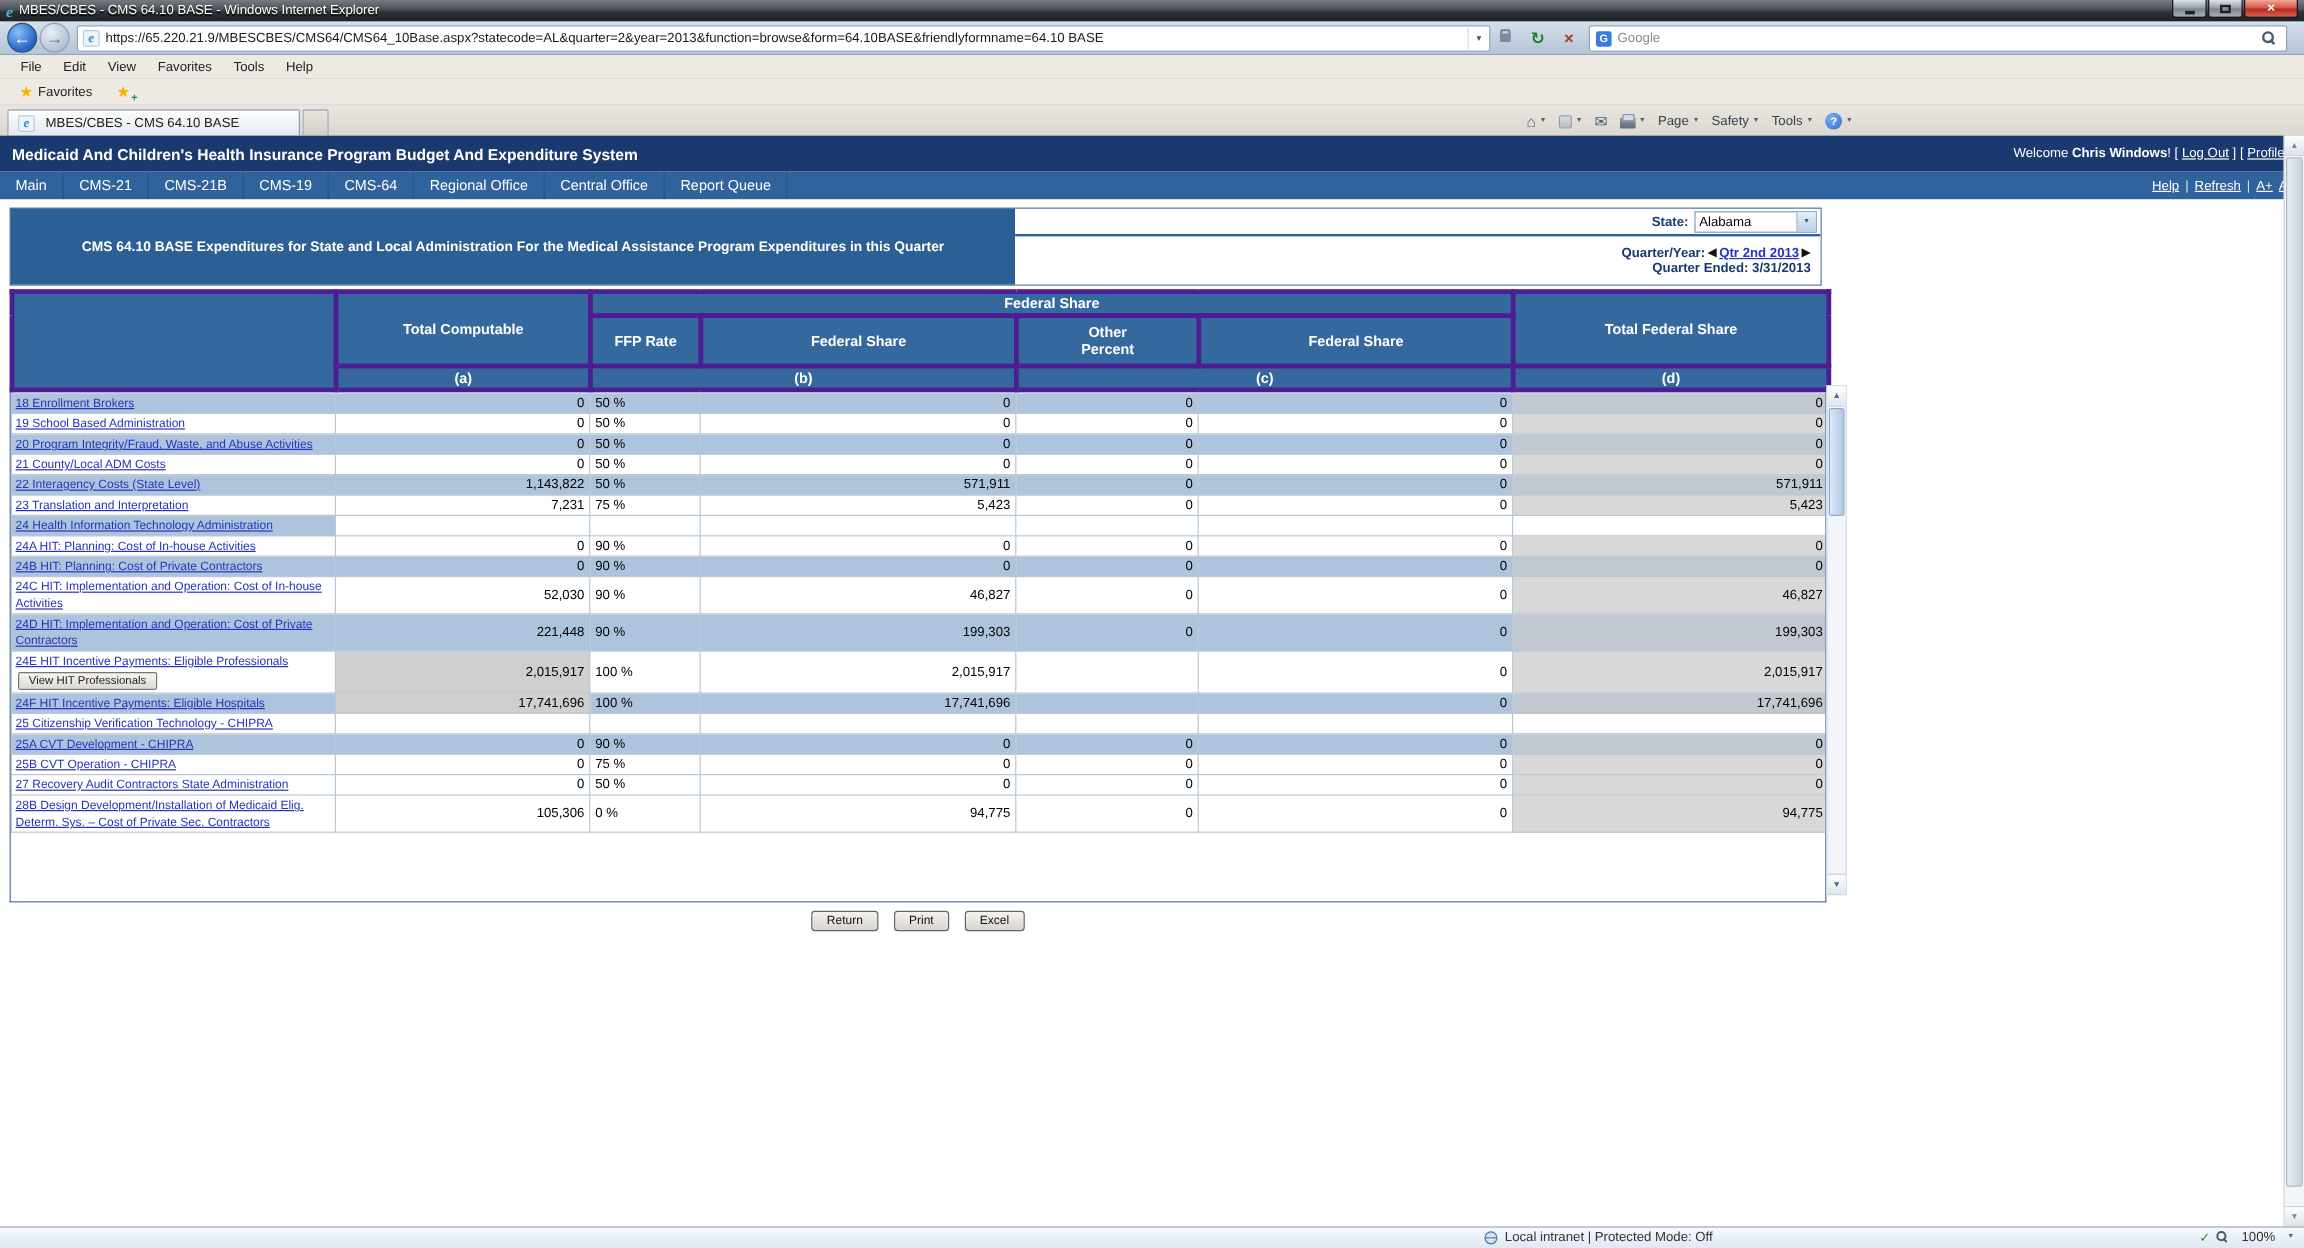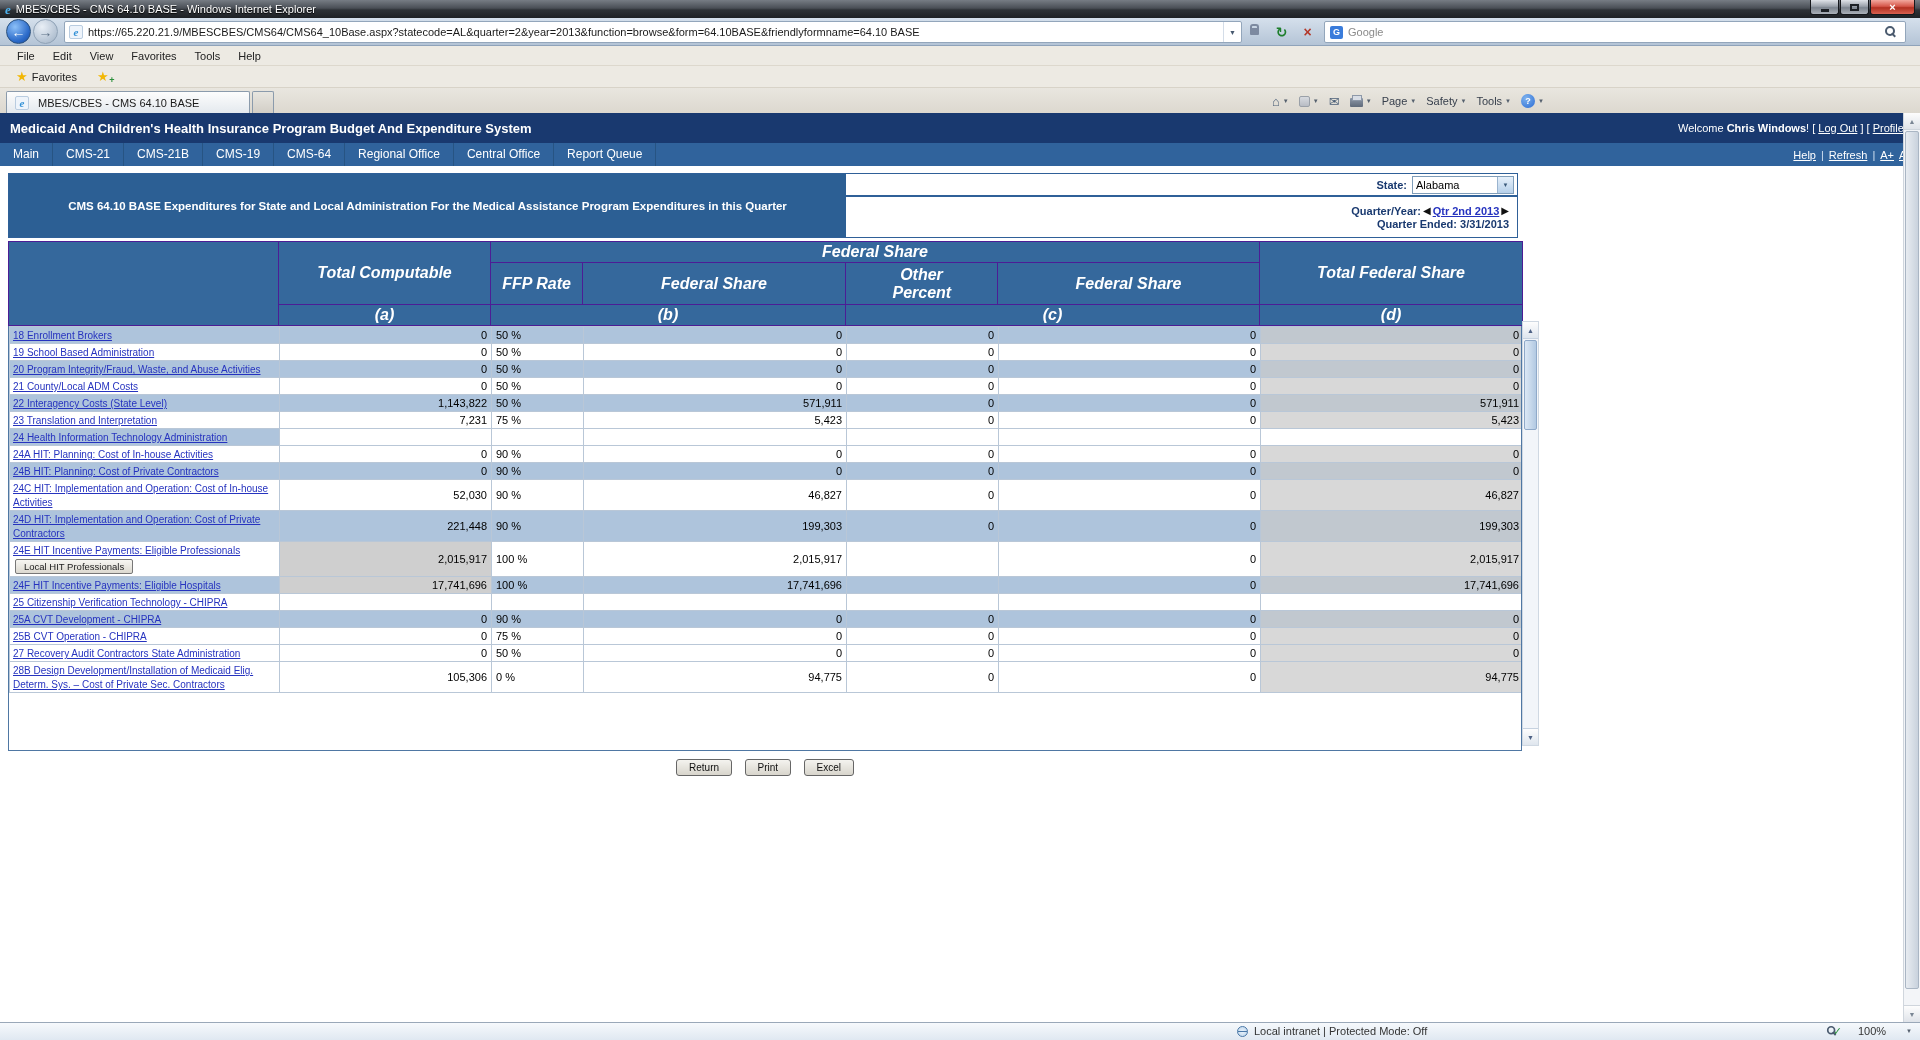--- a/index.html
+++ b/index.html
@@ -99,22 +99,22 @@
     display:flex; align-items:center; justify-content:center; font-size:6px; color:#3a5a7a; }
   .quarter-block { flex:1; display:flex; flex-direction:column; align-items:flex-end; justify-content:center; padding-right:8px; gap:1px; }
   .q-line { display:flex; align-items:center; font-size:11px; gap:2px; }
   .q-prev,.q-next { font-size:10px; color:#111; cursor:pointer; }
   .q-link { color:#2633bf; font-weight:bold; text-decoration:underline; cursor:pointer; }
   .q-ended { font-size:11px; font-weight:bold; color:#19396f; }
 
   
   .grid-area { position:absolute; top:128px; left:8px; width:1531px; }
   table.grid { border-collapse:collapse; table-layout:fixed; width:1514px; }
-  .grid-head th { background:#35689c; color:#fff; font-size:16px; font-weight:bold; text-align:center;
-    border:1px solid #4c1d95; padding:1px 2px;font-style:italic; }
+  .grid-head th { background:#35689c; color:#fff; font-size:12px; font-weight:bold; text-align:center;
+    border:4px solid #4c1d95; padding:1px 2px; }
   .grid-head tr.r1 { height:18px; } .grid-head tr.r2 { height:42px; } .grid-head tr.letters { height:20px; }
   .grid-head { border:1px solid #4f77a3; }
   .narrow { width:58px; margin:0 auto; }
   .body-clip { width:1514px; height:425px; overflow:hidden; border-left:1px solid #4f77a3; border-right:1px solid #4f77a3; border-bottom:1px solid #4f77a3; }
   .grid-body td { font-size:11px; border:1px solid #b9c7d7; padding:1px 4px; line-height:14px; vertical-align:middle; }
   .grid-body td.num { text-align:right; color:#000; }
   .grid-body td.rate { text-align:left; color:#000; }
   tr.alt td { background:#aec4dc; }
   tr.plain td { background:#fff; }
   tr.alt td.dcol { background:#c1c8cf; }
@@ -150,21 +150,21 @@
     border:1px solid #aab6c4; border-radius:2px; }
 
   
   .statusbar { position:absolute; top:1022px; left:0; width:100%; height:20px;
     background:linear-gradient(#f6f9fc,#dde6f0); border-top:1px solid #9aa8b8; font-size:11px; color:#333; }
   .globe { position:absolute; left:1237px; top:3px; width:11px; height:11px; border-radius:50%;
     border:1px solid #4a78a8; background:radial-gradient(#eaf3fc,#bcd4ea); }
   .globe::before { content:""; position:absolute; left:0; top:4px; width:9px; height:1px; background:#4a78a8; }
   .zone { position:absolute; left:1254px; top:2px; }
   .check { position:absolute; right:78px; top:2px; color:#2a8f3a; font-weight:bold; }
-  .zoom { position:absolute; right:8px; top:2px; display:flex; align-items:center; gap:20px; cursor:pointer; }
+  .zoom { position:absolute; right:8px; top:2px; display:flex; align-items:center; gap:10px; cursor:pointer; }
   .zoom .mag { margin-right:0; transform:scale(0.85); }
 </style>
 </head>
 <body>
 
 <div class="screen">
 
   <div class="titlebar">
     <span class="ie-logo">e</span>
     <span class="win-title">MBES/CBES - CMS 64.10 BASE - Windows Internet Explorer</span>
@@ -453,21 +453,21 @@
               <tr class="alt">
                 <td class="label-cell"><span class="row-link">24D HIT: Implementation and Operation: Cost of Private Contractors</span></td>
                 <td class="num">221,448</td>
                 <td class="rate">90 %</td>
                 <td class="num">199,303</td>
                 <td class="num">0</td>
                 <td class="num">0</td>
                 <td class="num dcol">199,303</td>
               </tr>
               <tr class="plain">
-                <td class="label-cell"><span class="row-link">24E HIT Incentive Payments: Eligible Professionals</span><button class="row-btn below">Local HIT Professionals</button></td>
+                <td class="label-cell"><span class="row-link">24E HIT Incentive Payments: Eligible Professionals</span><button class="row-btn below">View HIT Professionals</button></td>
                 <td class="num graycell">2,015,917</td>
                 <td class="rate">100 %</td>
                 <td class="num">2,015,917</td>
                 <td class="num"></td>
                 <td class="num">0</td>
                 <td class="num dcol">2,015,917</td>
               </tr>
               <tr class="alt">
                 <td class="label-cell"><span class="row-link">24F HIT Incentive Payments: Eligible Hospitals</span></td>
                 <td class="num graycell">17,741,696</td>

